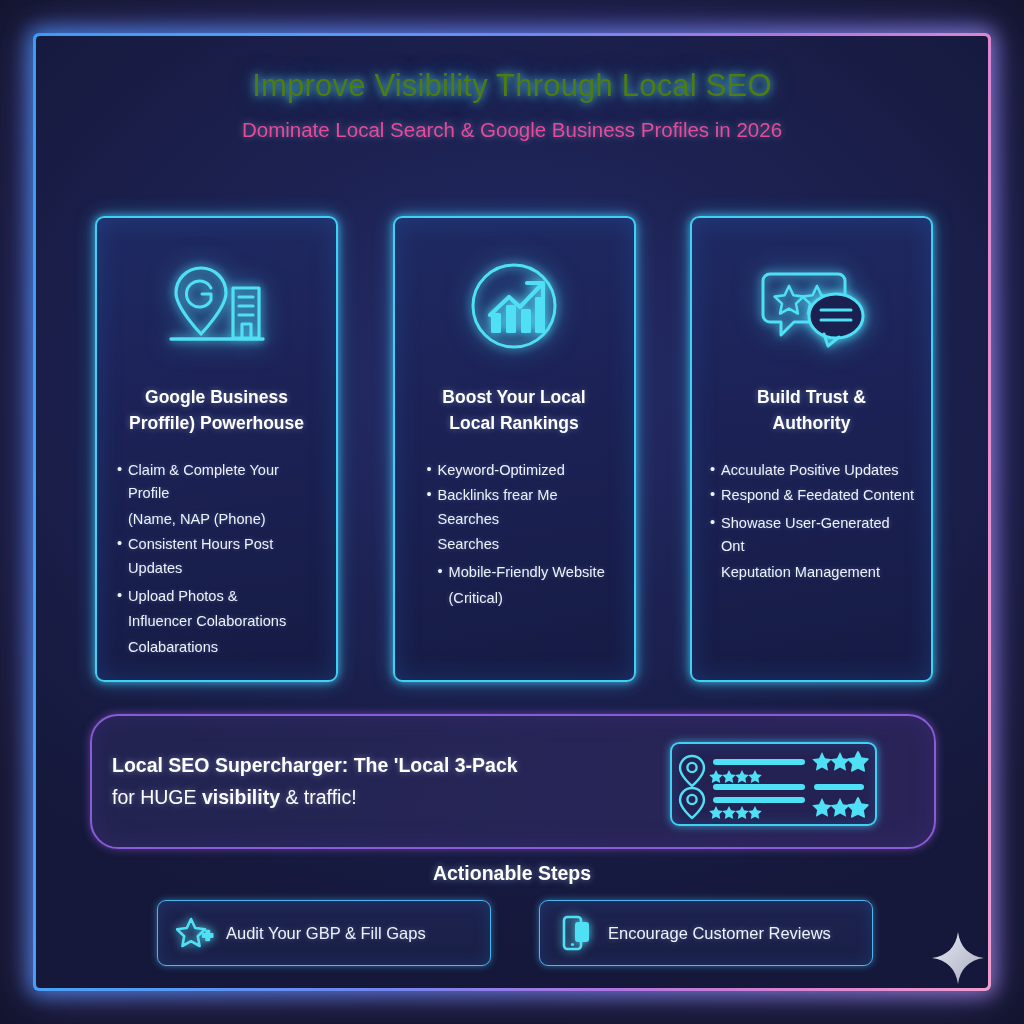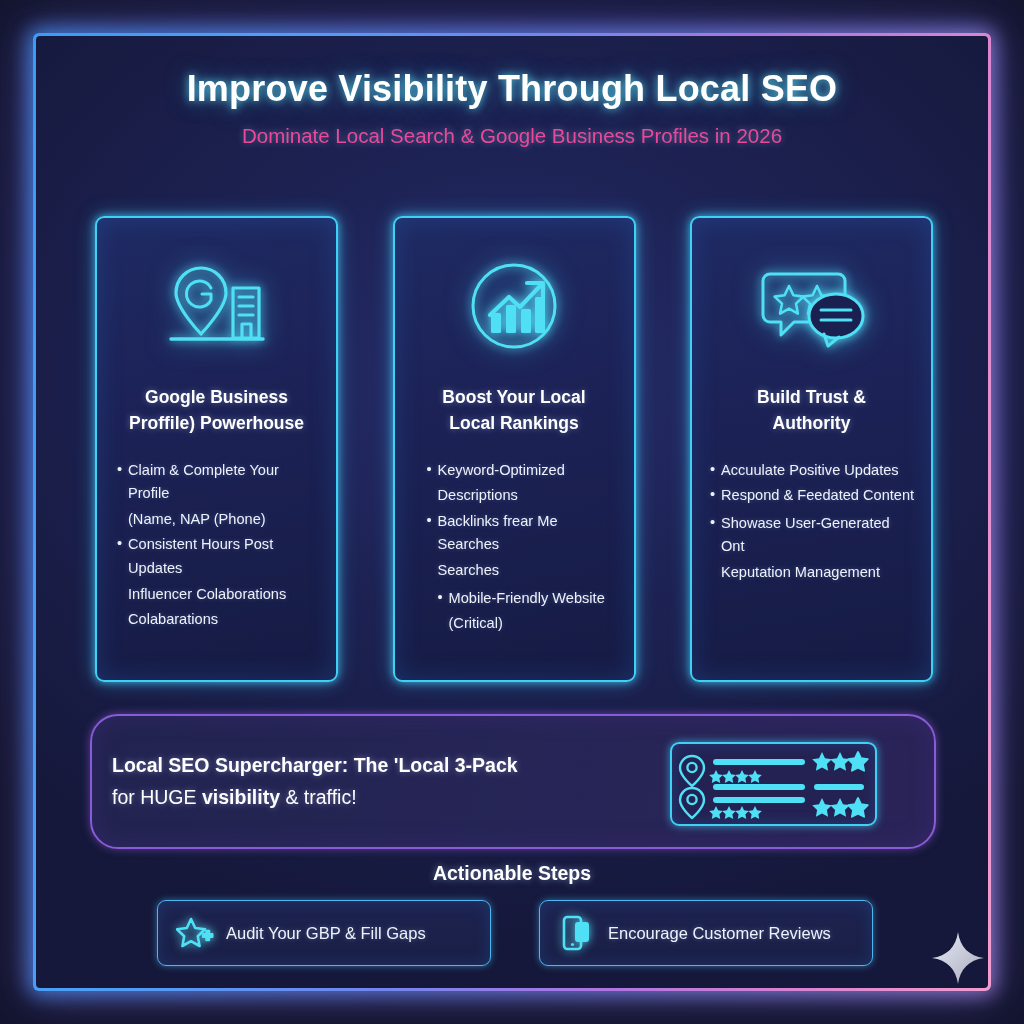--- a/index.html
+++ b/index.html
@@ -51,23 +51,23 @@
   
   #content {
     position: absolute;
     inset: 0;
     z-index: 3;
   }
 
   
   #header { position: absolute; left: 0; right: 0; top: 68px; text-align: center; }
   #main-title {
-    font-size: 36px;
-    font-weight: bold;
-    color: #ffffff;
+    font-size: 31px;
+    font-weight: normal;
+    color: #4d7c0f;
     letter-spacing: .2px;
     text-shadow: 0 0 9px rgba(90,225,245,.85), 0 0 22px rgba(70,190,235,.5);
   }
   #subtitle {
     margin-top: 14px;
     font-size: 20.5px;
     color: #ec4899;
     font-weight: 400;
     text-shadow: 0 0 7px rgba(170,200,255,.45);
   }
@@ -261,20 +261,21 @@
         </svg>
       </div>
       <div class="card-title">
         <span>Google Business</span><br>
         <span>Proffile) Powerhouse</span>
       </div>
       <ul class="card-bullets">
         <li>Claim &amp; Complete Your Profile</li>
         <li class="cont">(Name, NAP (Phone)</li>
         <li>Consistent Hours Post Updates</li>
+        <li class="gap">Upload Photos &amp;</li>
         <li class="cont">Influencer Colaborations</li>
         <li class="cont">Colabarations</li>
       </ul>
     </div>
 
     <div class="card" id="card-2">
       <div class="card-icon">
         <svg width="98" height="98" viewBox="0 0 98 98" fill="none" stroke="#4fe0f5" stroke-width="3">
           <circle cx="49" cy="49" r="41"></circle>
           <g fill="#4fe0f5" stroke="none">
@@ -286,21 +287,20 @@
           <path d="M25 58 L44 40 L55 50 L76 28" stroke-width="4.2" stroke-linecap="round" stroke-linejoin="round"></path>
           <path d="M62 26 L78 26 L78 42" stroke-width="4.2" stroke-linecap="round" stroke-linejoin="round"></path>
         </svg>
       </div>
       <div class="card-title">
         <span>Boost Your Local</span><br>
         <span>Local Rankings</span>
       </div>
       <ul class="card-bullets">
         <li>Keyword-Optimized</li>
-        <li class="cont">Descriptions</li>
         <li>Backlinks frear Me Searches</li>
         <li class="cont">Searches</li>
         <li class="gap indent">Mobile-Friendly Website</li>
         <li class="cont indent">(Critical)</li>
       </ul>
     </div>
 
     <div class="card" id="card-3">
       <div class="card-icon">
         <svg width="108" height="92" viewBox="0 0 108 92" fill="none" stroke="#4fe0f5" stroke-width="3" stroke-linecap="round" stroke-linejoin="round">

